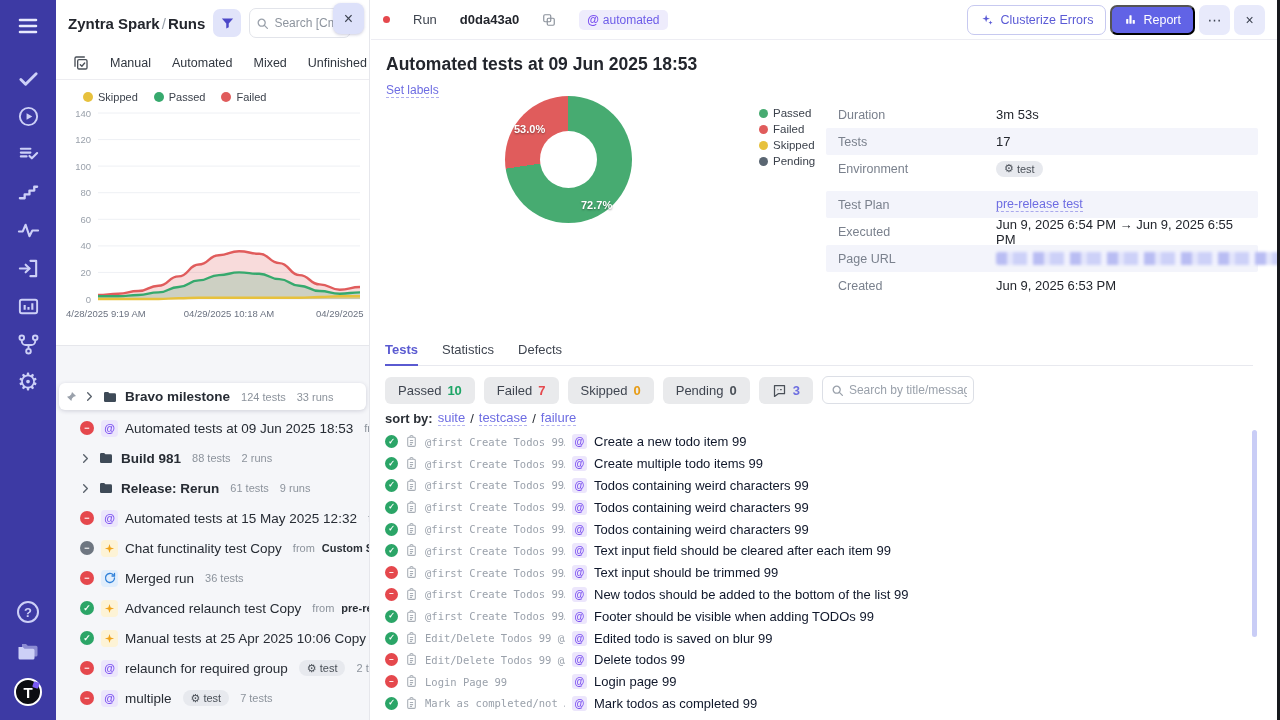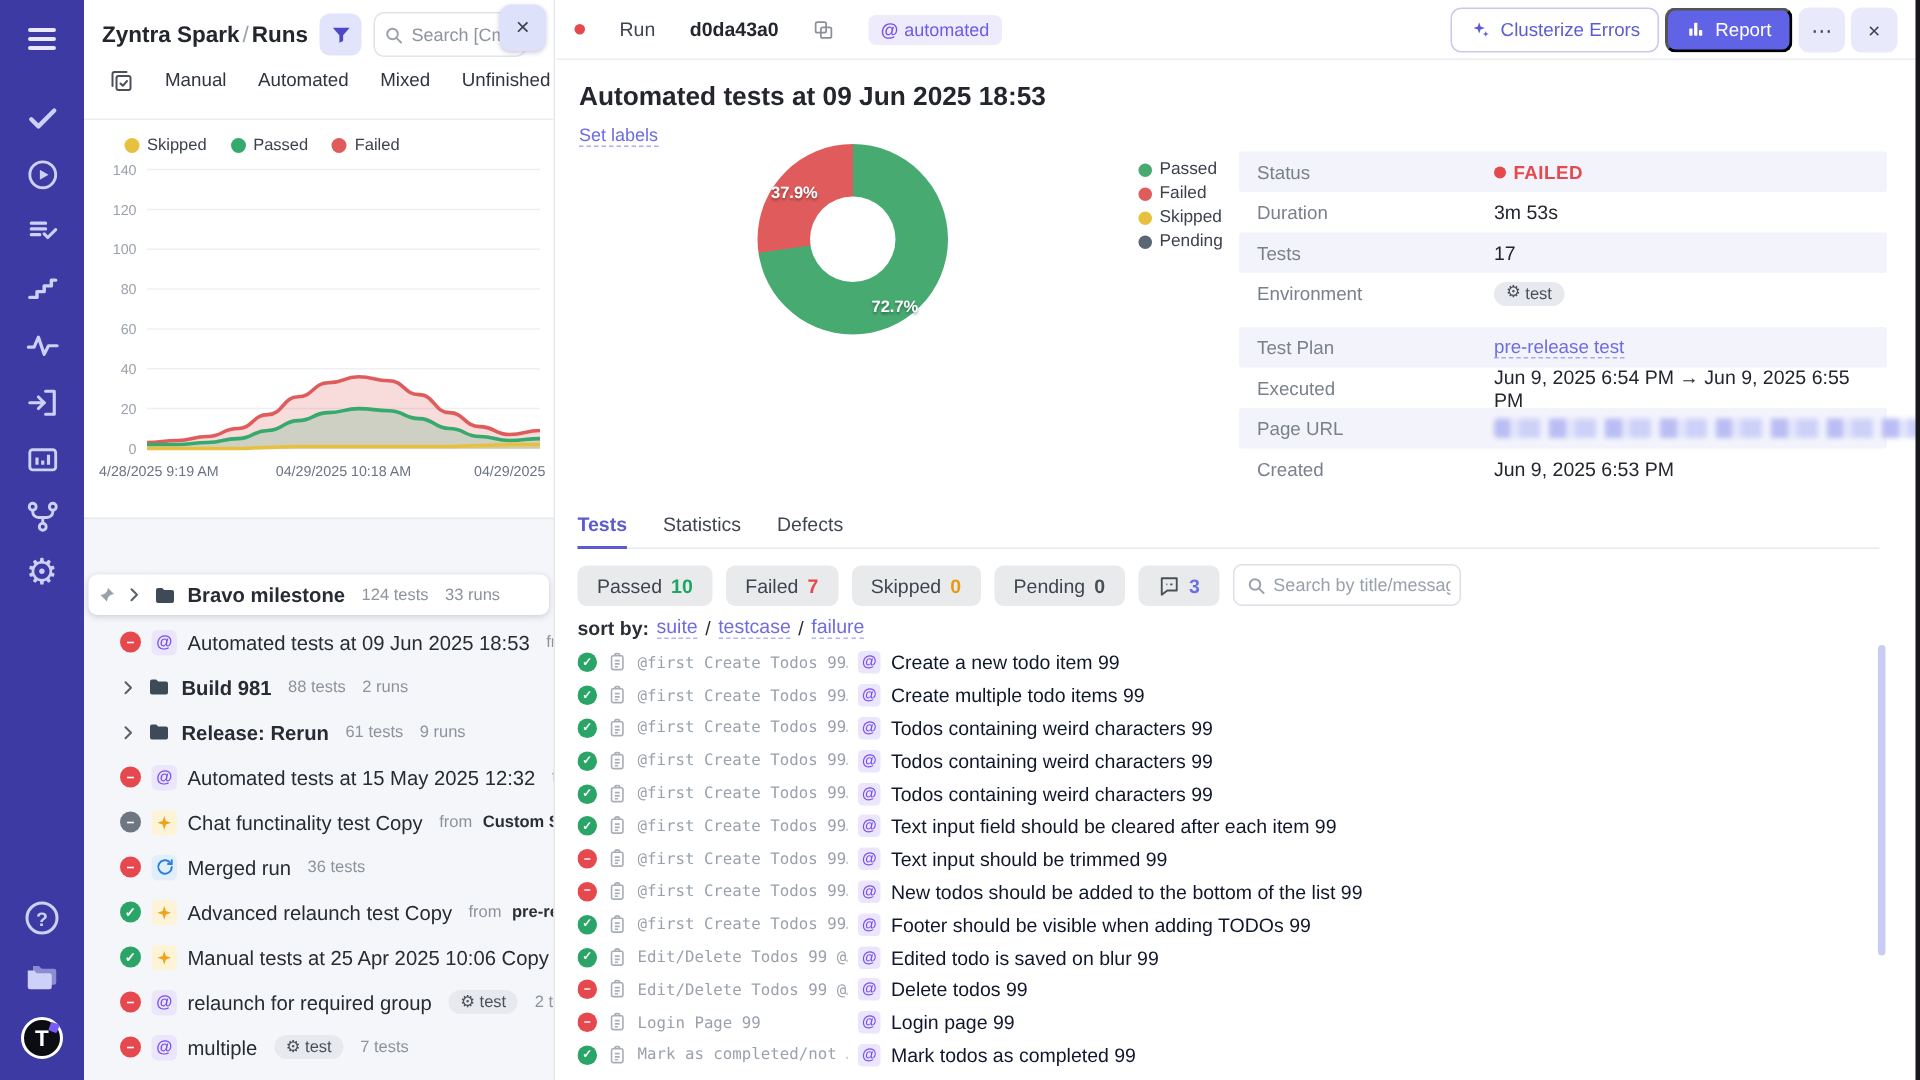--- a/index.html
+++ b/index.html
@@ -22,21 +22,21 @@
   .left-panel{position:absolute;left:56px;top:0;width:314px;height:720px;background:#f5f6f9;border-right:1px solid #e6e7ec;z-index:20}
   .lp-top{position:absolute;top:0;left:0;right:0;height:346px;background:#fff;border-bottom:1px solid #e6e7ec}
   .lp-header{height:46px;display:flex;align-items:center;padding-left:12px;gap:8px;position:relative}
   .lp-title{font-size:15px;font-weight:bold;white-space:nowrap}
   .lp-title .sep{color:#9aa1ab;font-weight:normal;padding:0 2px}
   .filter-btn{width:28px;height:28px;background:#e1e4fa;border-radius:7px;display:flex;align-items:center;justify-content:center;cursor:pointer;flex:none}
   .lp-search{height:30px;width:102px;border:1px solid #e2e4ea;border-radius:7px;background:#fff;display:flex;align-items:center;padding:0 6px;gap:5px;flex:none}
   .lp-search input{border:none;outline:none;width:70px;font-size:12px;color:#3f4550;background:transparent;font-family:"Liberation Sans",sans-serif}
   .lp-search input::placeholder{color:#8d949e}
   .panel-close{position:absolute;top:3px;right:5px;width:31px;height:31px;background:#dde1fa;border-radius:8px;display:flex;align-items:center;justify-content:center;font-size:16px;color:#3c4250;cursor:pointer;box-shadow:0 1px 3px rgba(60,60,120,.25);z-index:5}
-  .lp-tabs{height:34px;display:flex;padding-left:17px;gap:21px;border-bottom:1px solid #ededf1}
+  .lp-tabs{height:34px;display:flex;align-items:center;padding-left:17px;gap:21px;border-bottom:1px solid #ededf1}
   .lp-tab{font-size:12.5px;color:#30363f;cursor:pointer;white-space:nowrap}
   .select-icon{cursor:pointer;display:flex}
   .lp-legend{display:flex;gap:16px;padding:11px 0 0 27px}
   .legend-item{display:flex;align-items:center;gap:5px;font-size:11px;color:#3c424c;cursor:pointer}
   .legend-dot{width:10px;height:10px;border-radius:50%;flex:none}
   .lp-chart{margin:2px 0 0 6px}
   .lp-list{position:absolute;top:346px;bottom:0;left:0;right:0;overflow:hidden;padding-top:37px}
   .run-row{height:30px;display:flex;align-items:center;padding:0 6px 0 24px;gap:7px;white-space:nowrap;overflow:hidden;cursor:pointer}
   .run-row.pinned{background:#fff;border-radius:6px;margin:0 3px 3px 3px;height:27px;box-shadow:0 1px 4px rgba(40,40,80,.18);padding-left:6px}
   .run-name{font-size:13.5px;color:#272c34}
@@ -446,21 +446,21 @@
       <div class="btn-sq">
           <span>×</span>
         </div>
     </div>
   </div>
 
   <h1 class="run-title">Automated tests at 09 Jun 2025 18:53</h1>
   <span class="set-labels">Set labels</span>
 
   <div class="donut" id="donut" style="background: conic-gradient(rgb(71, 171, 113) 0%, rgb(71, 171, 113) 72.7%, rgb(224, 92, 92) 72.7%, rgb(224, 92, 92) 100%);">
-    <span class="donut-label dl-failed" id="donut-label-failed">37.9%</span>
+    <span class="donut-label dl-failed" id="donut-label-failed">53.0%</span>
     <span class="donut-label dl-passed" id="donut-label-passed">72.7%</span>
   </div>
   <div class="donut-legend" id="donut-legend">
       <div class="legend-item">
         <span class="legend-dot" style="background: rgb(71, 171, 113);"></span>
         <span>Passed</span>
       </div>
       <div class="legend-item">
         <span class="legend-dot" style="background: rgb(224, 92, 92);"></span>
         <span>Failed</span>
@@ -469,27 +469,20 @@
         <span class="legend-dot" style="background: rgb(231, 193, 61);"></span>
         <span>Skipped</span>
       </div>
       <div class="legend-item">
         <span class="legend-dot" style="background: rgb(90, 102, 114);"></span>
         <span>Pending</span>
       </div>
     </div>
 
   <div class="details" id="details-table">
-      <div class="detail-row shade">
-        <span class="d-label">Status</span>
-        <span class="d-value">
-          <span class="d-dot"></span>
-          <span class="status-failed">FAILED</span>
-        </span>
-      </div>
       <div class="detail-row">
         <span class="d-label">Duration</span>
         <span class="d-value">3m 53s</span>
       </div>
       <div class="detail-row shade">
         <span class="d-label">Tests</span>
         <span class="d-value">17</span>
       </div>
       <div class="detail-row">
         <span class="d-label">Environment</span>

